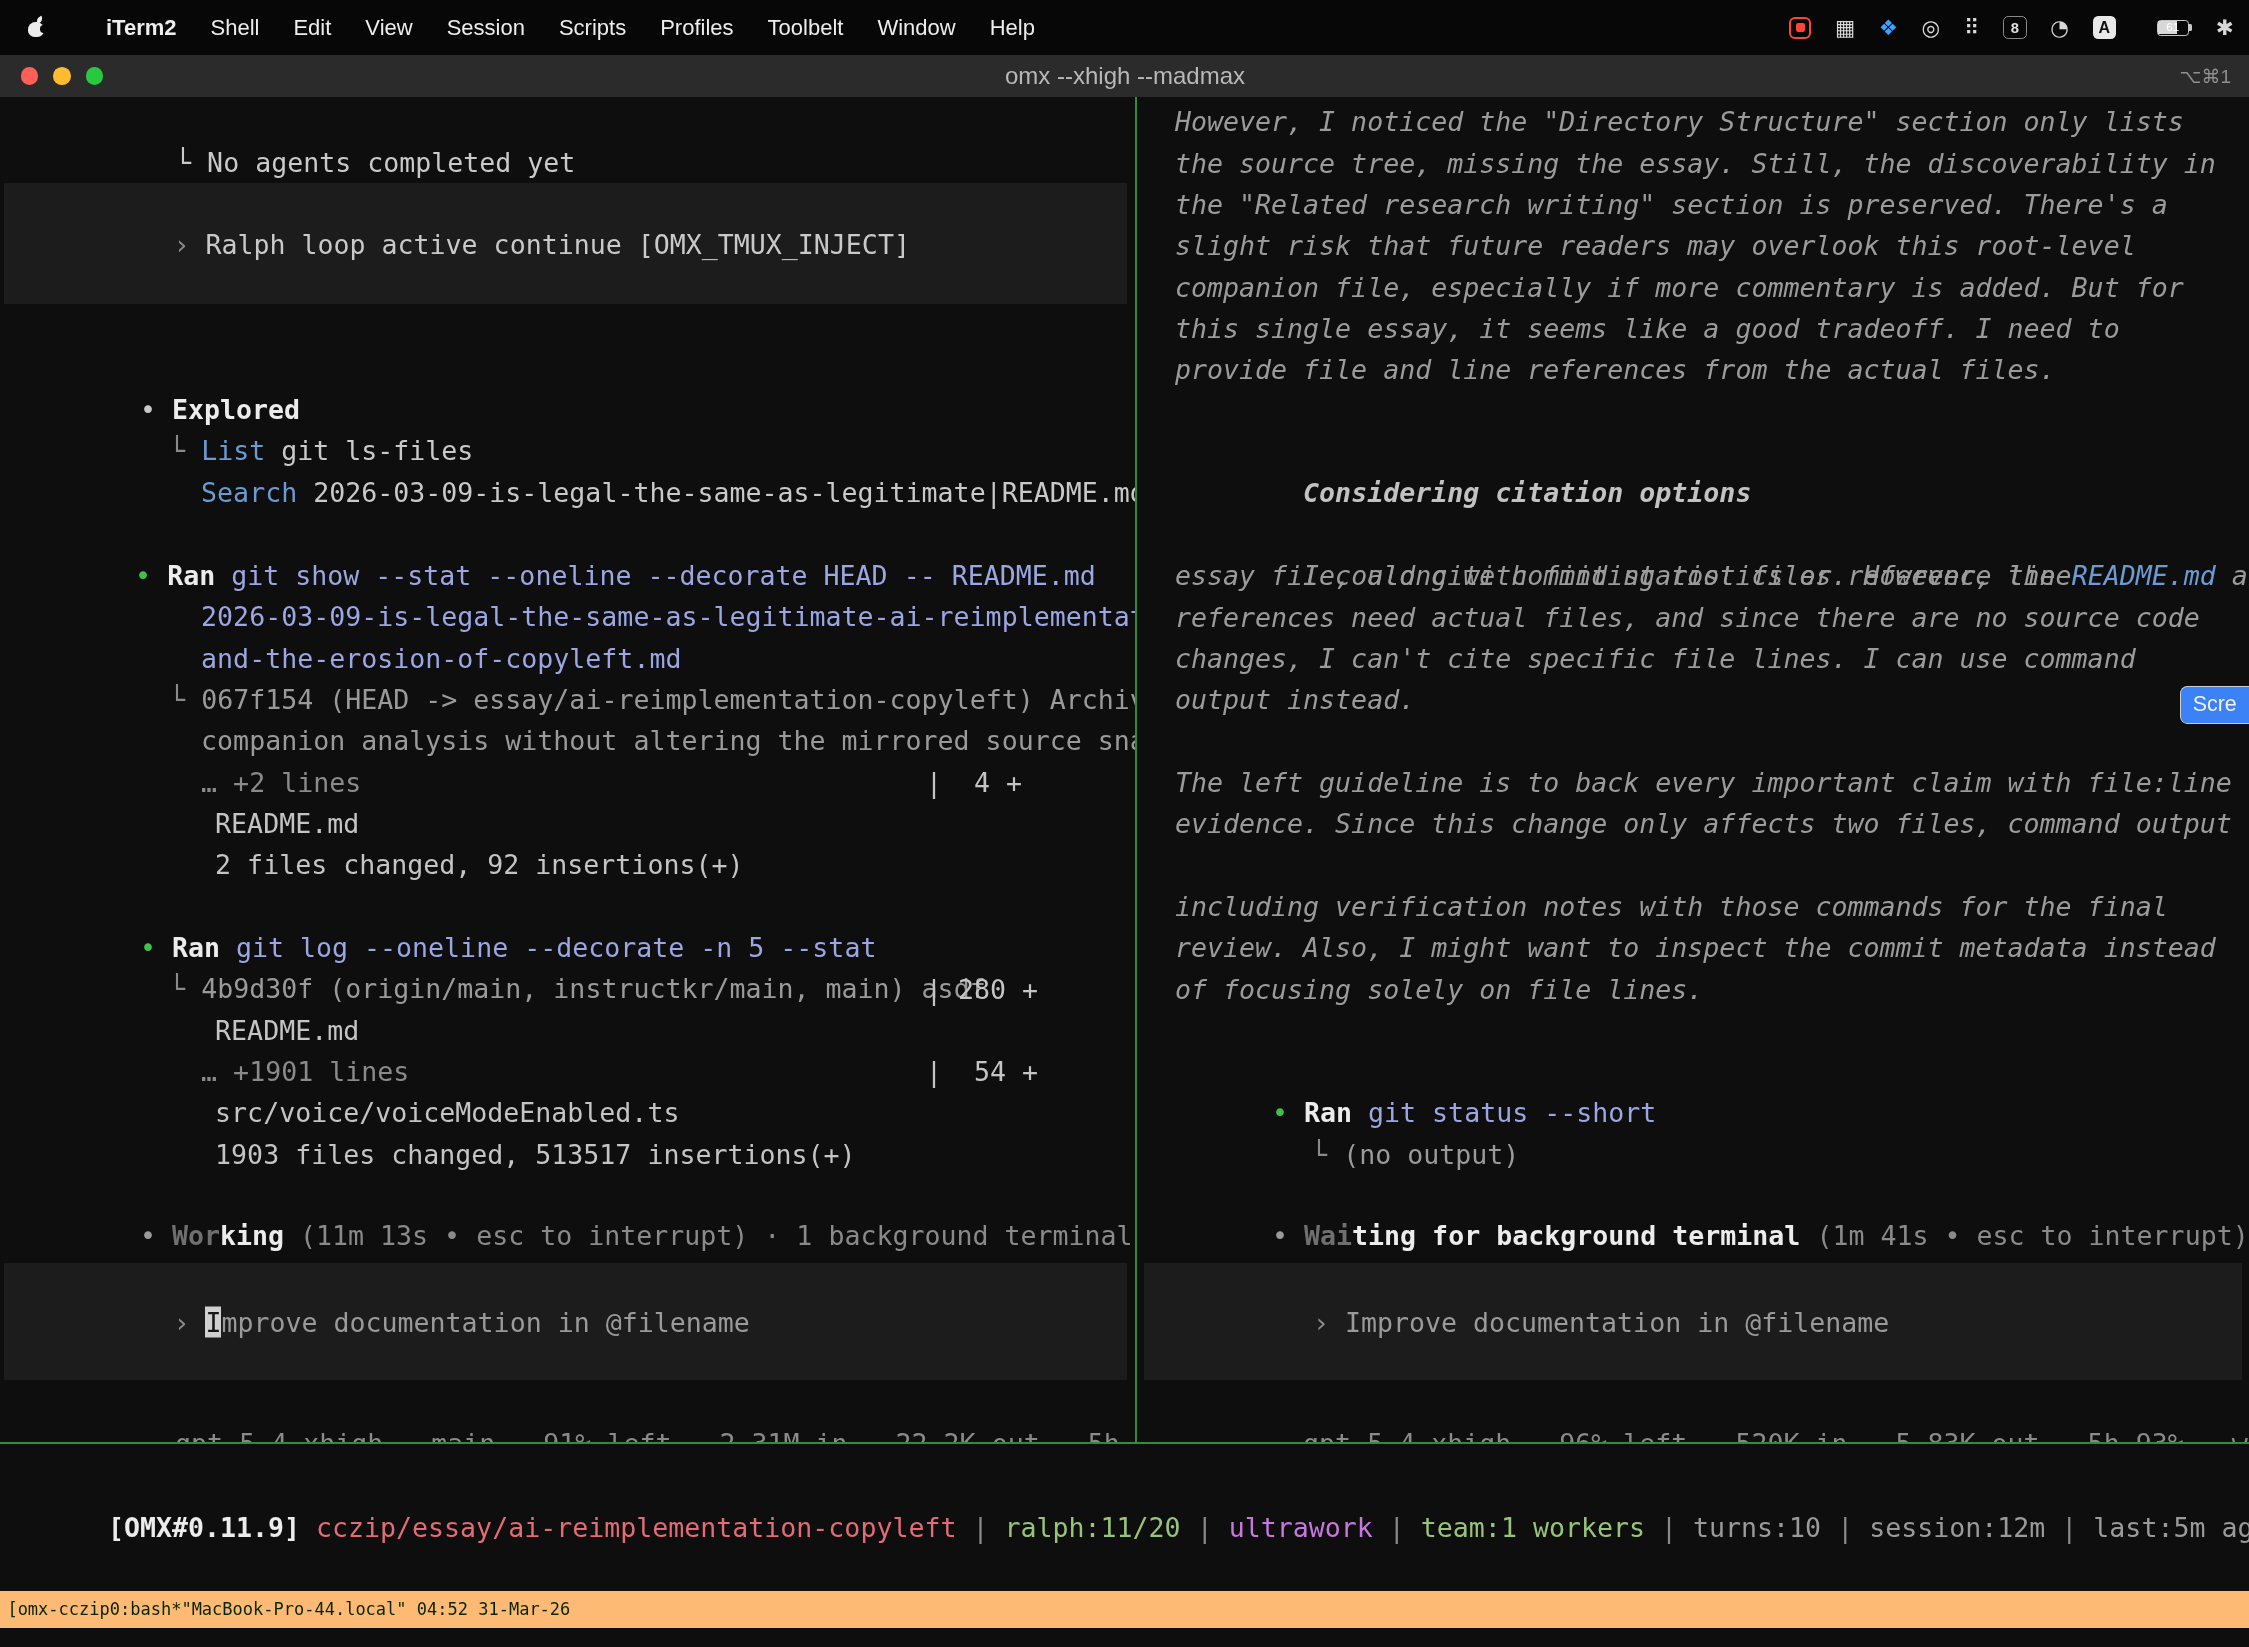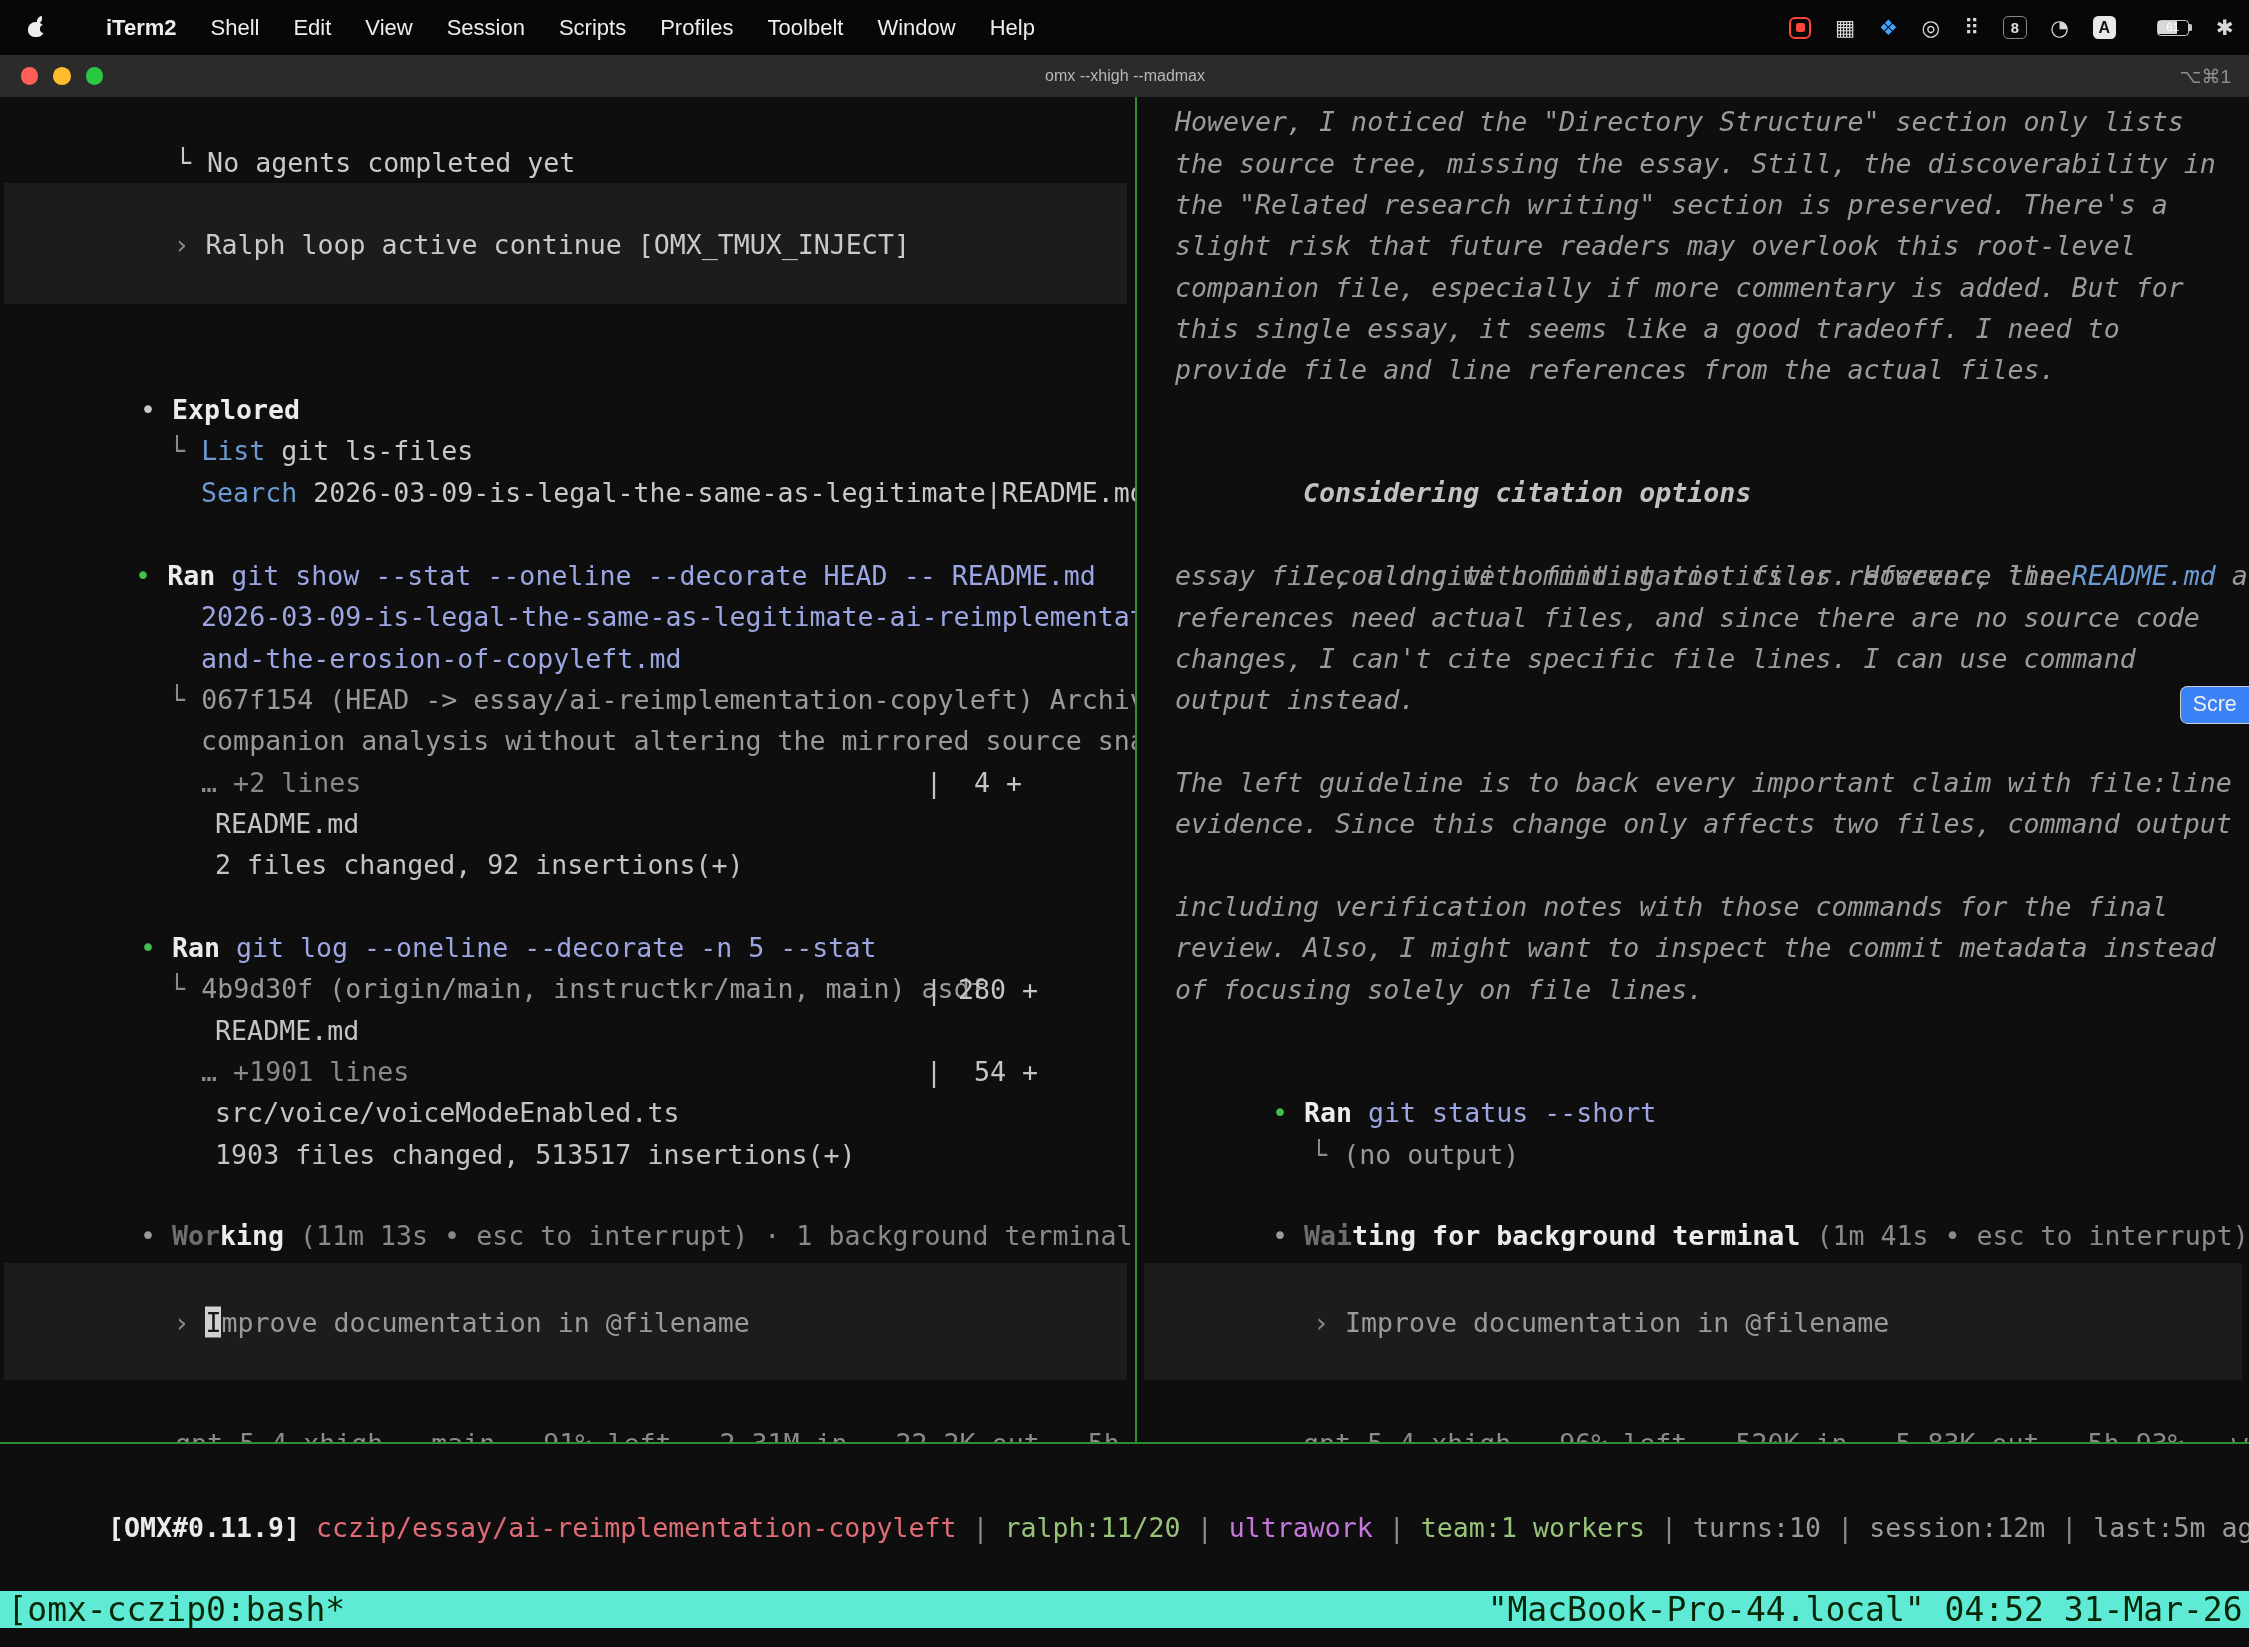--- a/index.html
+++ b/index.html
@@ -36,21 +36,21 @@
   .batt-tip{width:3px;height:7.4px;background:#c8c8c8;border-radius:0 1.5px 1.5px 0;margin-left:0.7px;}
   
   .titlebar{position:absolute;left:0;top:55px;right:0;height:43px;background:#2b2b2b;
             border-bottom:0.7px solid #0a0a0a;display:flex;align-items:center;
             font-family:"Liberation Sans","DejaVu Sans",sans-serif;}
   .traffic{display:flex;gap:14.8px;padding-left:20.7px;}
   .tl{width:17.7px;height:17.7px;border-radius:50%;display:inline-block;}
   .tl-red{background:#ff5f57;}
   .tl-yellow{background:#febc2e;}
   .tl-green{background:#28c840;}
-  .wtitle{position:absolute;left:0;right:0;text-align:center;color:#b8b8b8;font-size:16px;}
+  .wtitle{position:absolute;left:0;right:0;text-align:center;color:#b8b8b8;font-size:24px;}
   .wshort{position:absolute;right:19px;color:#8f8f8f;font-size:19px;}
   
   .terminal{position:absolute;left:0;top:97px;right:0;bottom:0;background:#0e0e0e;color:#c9c9c9;
             font-size:26.6px;}
   .pane{position:absolute;top:0;height:1345px;overflow:hidden;}
   #pane-left{left:0;width:1135px;}
   #pane-right{left:1138px;width:1112px;}
   .vdiv{position:absolute;left:1135px;top:0;width:2.2px;height:1347px;background:#2d8f2d;}
   .hdiv{position:absolute;left:0;right:0;top:1345px;height:2.2px;background:#2d8f2d;}
   .t{position:absolute;white-space:pre;height:41px;line-height:41px;}
@@ -65,22 +65,22 @@
   .c-bold{color:#ececec;font-weight:bold;}
   .c-dimbold{color:#6f6f6f;font-weight:bold;}
   .c-blue{color:#6b9bd2;}
   .c-cmd{color:#9ba6e2;}
   .c-green{color:#41c04b;}
   .reason{color:#9b9b9b;font-style:italic;}
   .reason-bold{color:#c2c2c2;font-style:italic;font-weight:bold;}
   .link-it{color:#6b9bd2;font-style:italic;}
   
   .omx-line{position:absolute;left:11.8px;top:1369px;white-space:pre;height:41px;line-height:41px;}
-  .tmux-bar{position:absolute;left:0;right:0;top:1591px;height:37px;background:#5eead4;
-            color:#062606;font-size:33px;line-height:37px;display:flex;justify-content:space-between;}
+  .tmux-bar{position:absolute;left:0;right:0;top:1591px;height:37px;background:#fdba74;
+            color:#062606;font-size:17px;line-height:37px;display:flex;justify-content:flex-start;}
   .tmux-left{padding-left:7.4px;white-space:pre;}
   .tmux-right{padding-right:7.4px;white-space:pre;}
   
   .scre-chip{position:absolute;right:0;top:686px;height:38px;background:#3b82f6;color:#f0f0f0;
              border:1.5px solid #cfcfcf;border-right:none;border-radius:7.4px 0 0 7.4px;
              font-family:"Liberation Sans",sans-serif;font-size:21.4px;line-height:35px;
              padding:0 13.3px 0 11.8px;z-index:40;}
 </style>
 </head>
 <body>

